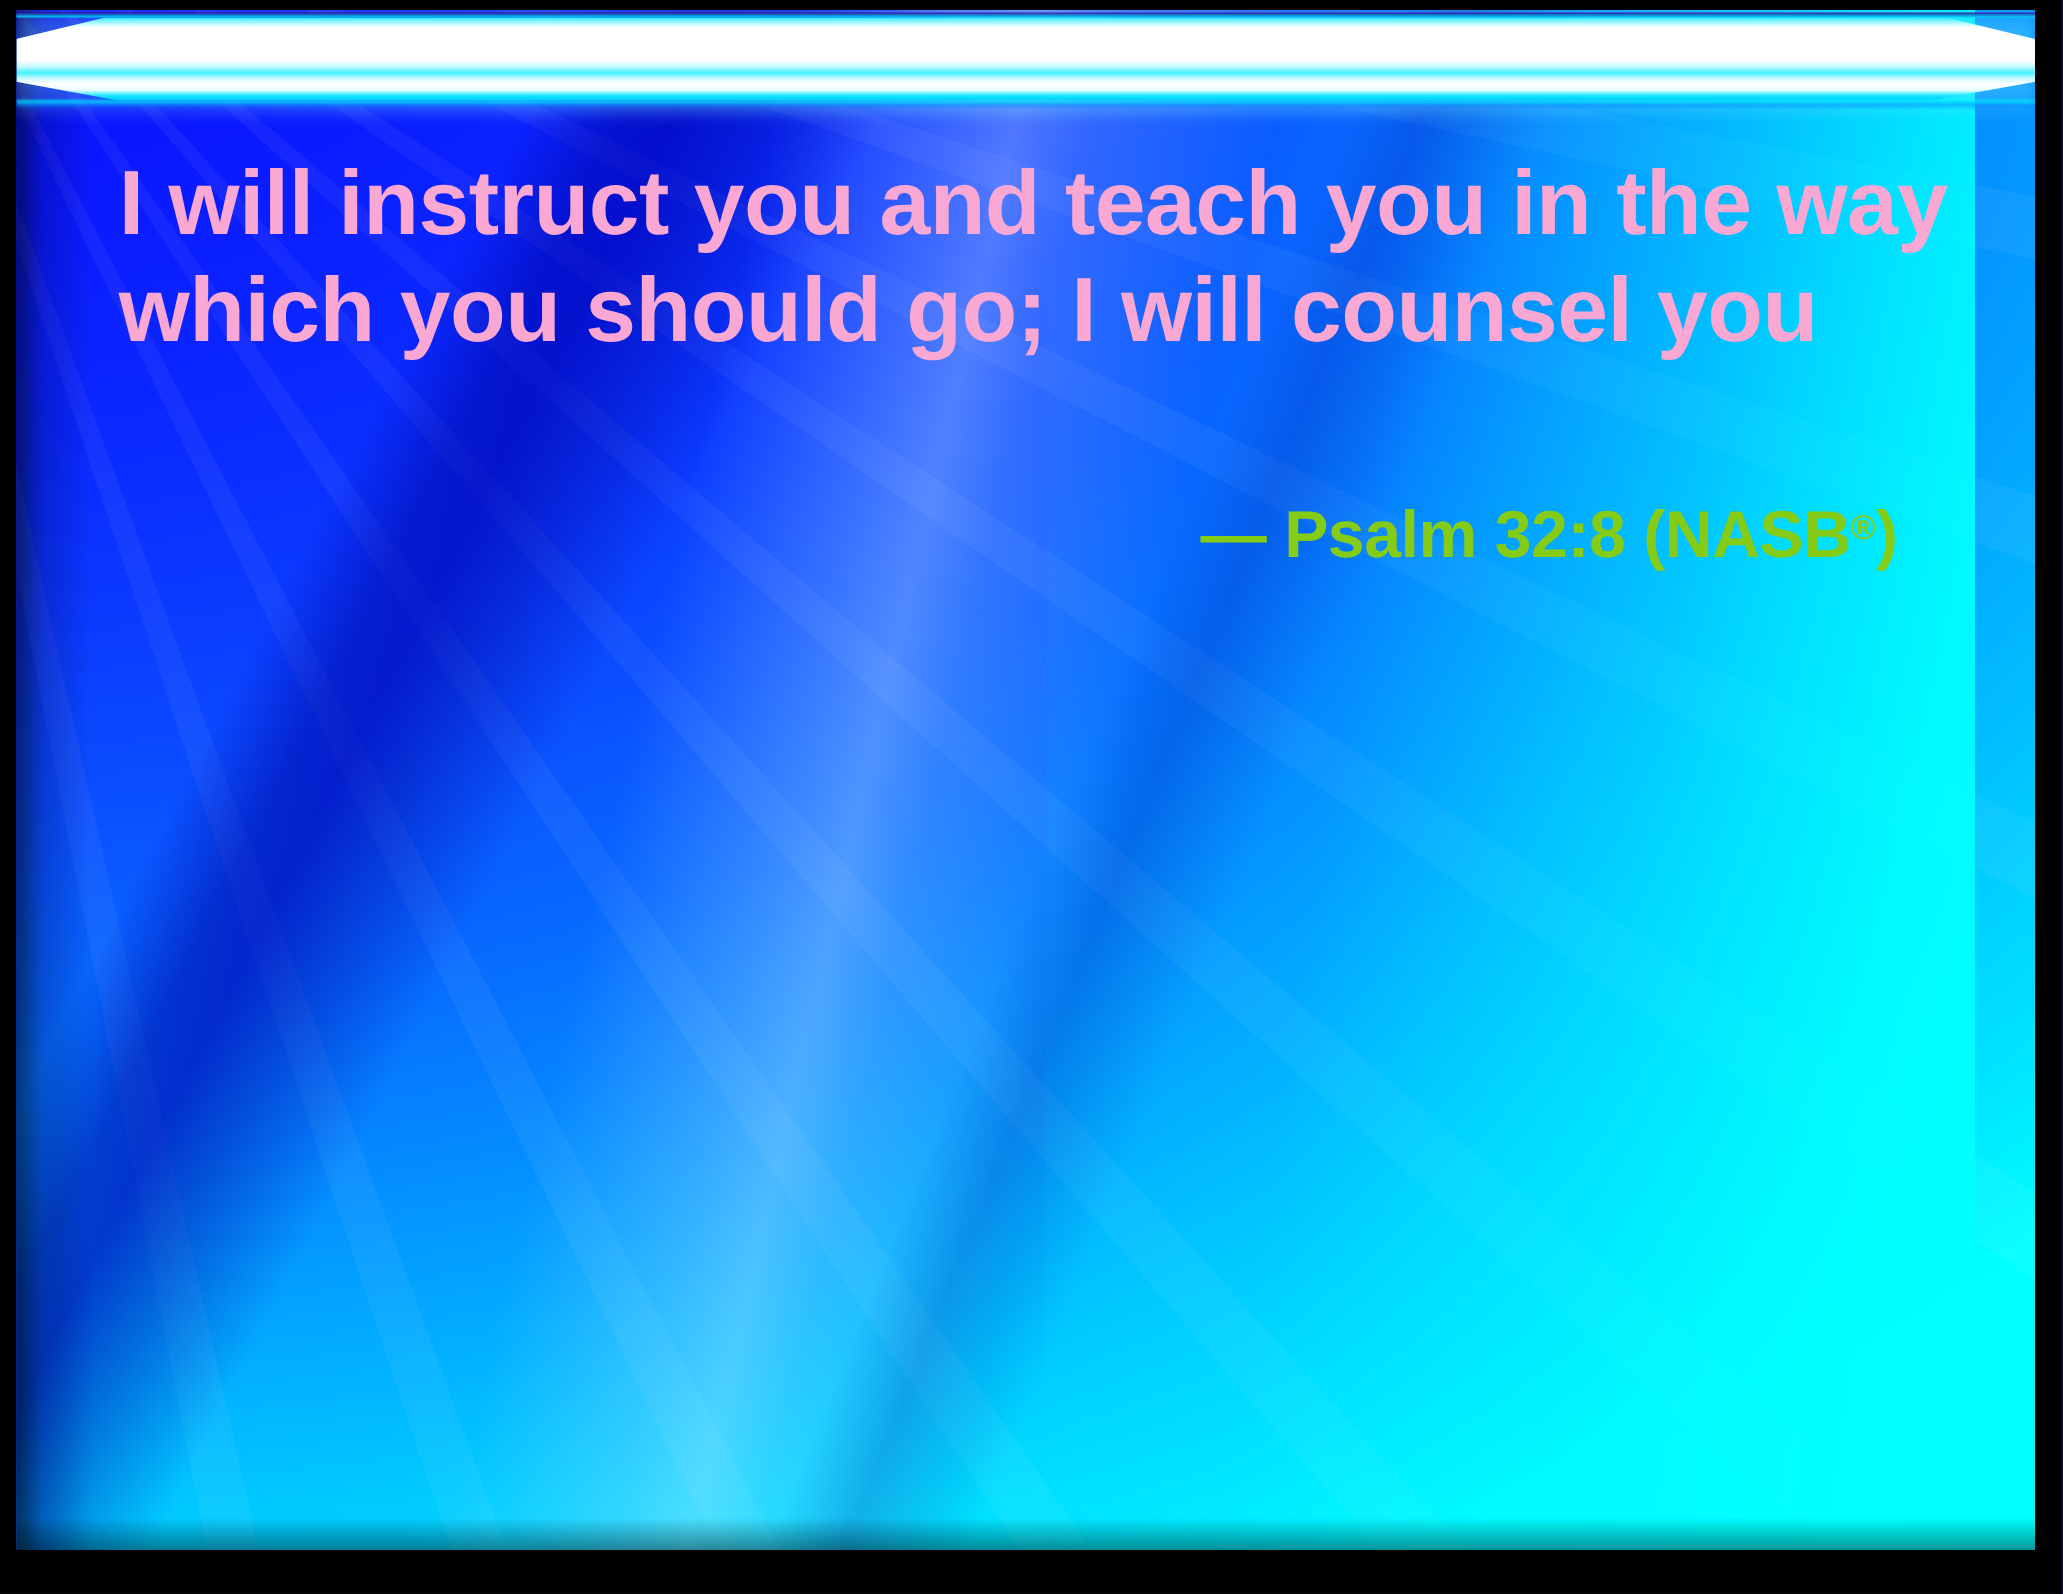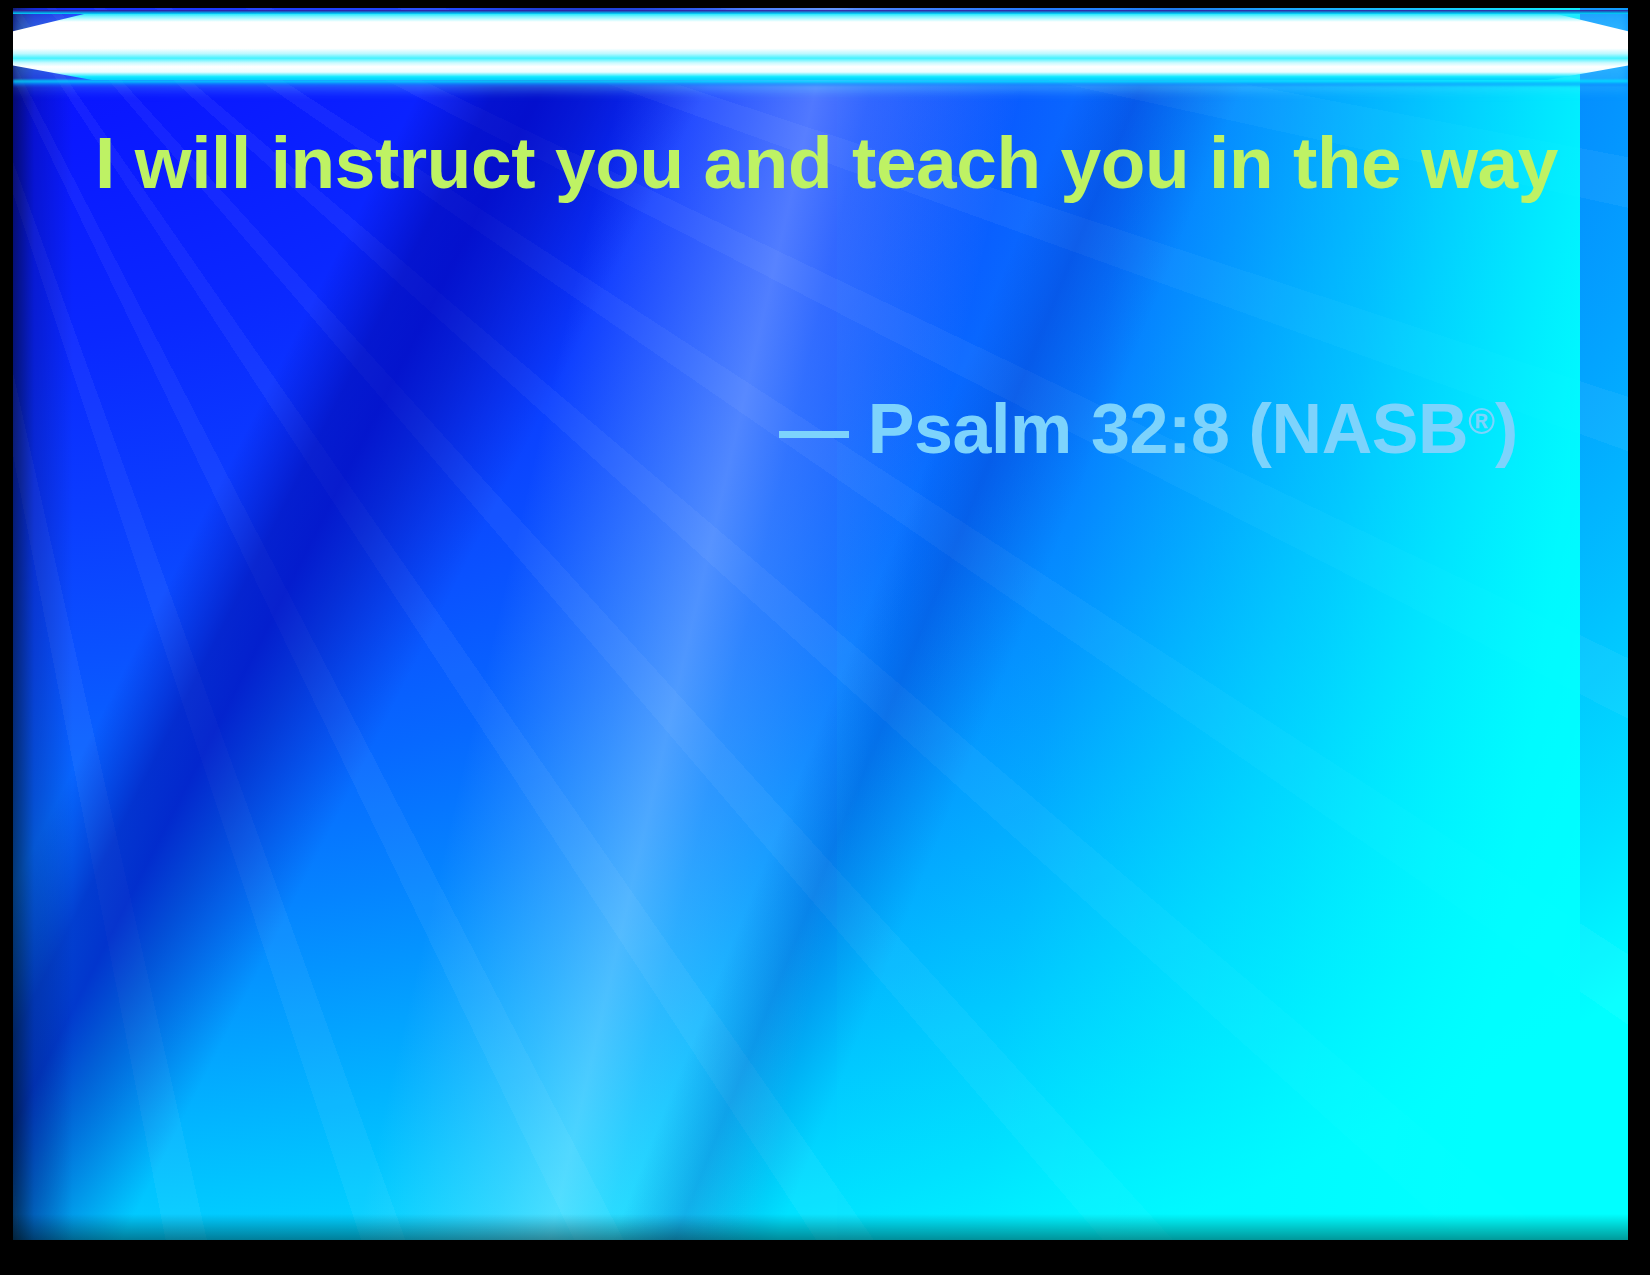--- a/index.html
+++ b/index.html
@@ -231,37 +231,37 @@
     top: 112px;
     width: 1440px;
     pointer-events: none;
   }
   .verse-line {
     font-family: "Liberation Sans", sans-serif;
     font-weight: bold;
     font-size: 73px;
     line-height: 86px;
     letter-spacing: -0.4px;
-    color: #bef264;
+    color: #f9a8d4;
     white-space: pre;
   }
   #attribution-line {
     position: absolute;
     left: 82px;
     top: 371px;
     width: 1440px;
     text-align: right;
     padding-right: 17px;
     box-sizing: border-box;
     font-family: "Liberation Sans", sans-serif;
     font-weight: bold;
-    font-size: 70px;
+    font-size: 53px;
     line-height: 86px;
     letter-spacing: -0.4px;
-    color: #7dd3fc;
+    color: #84cc16;
     white-space: pre;
     pointer-events: none;
   }
   .reg-mark {
     font-size: 0.52em;
     vertical-align: 0.52em;
     letter-spacing: 0;
   }
 </style>
 </head>
@@ -282,18 +282,19 @@
 
     <div id="header-glow-bar">
       <div class="glow-spread"></div>
       <div class="glow-hairline-top"></div>
       <div class="glow-slab"></div>
       <div class="glow-hairline-bottom"></div>
     </div>
 
     <div id="verse-block">
       <div class="verse-line">I will instruct you and teach you in the way</div>
+      <div class="verse-line">which you should go; I will counsel you</div>
     </div>
 
     <div id="attribution-line"><span>—</span> <span>Psalm</span> <span>32:8</span> <span>(</span><span>NASB</span><span class="reg-mark">®</span><span>)</span></div>
 
   </div>
 </div>
 
 </body></html>

